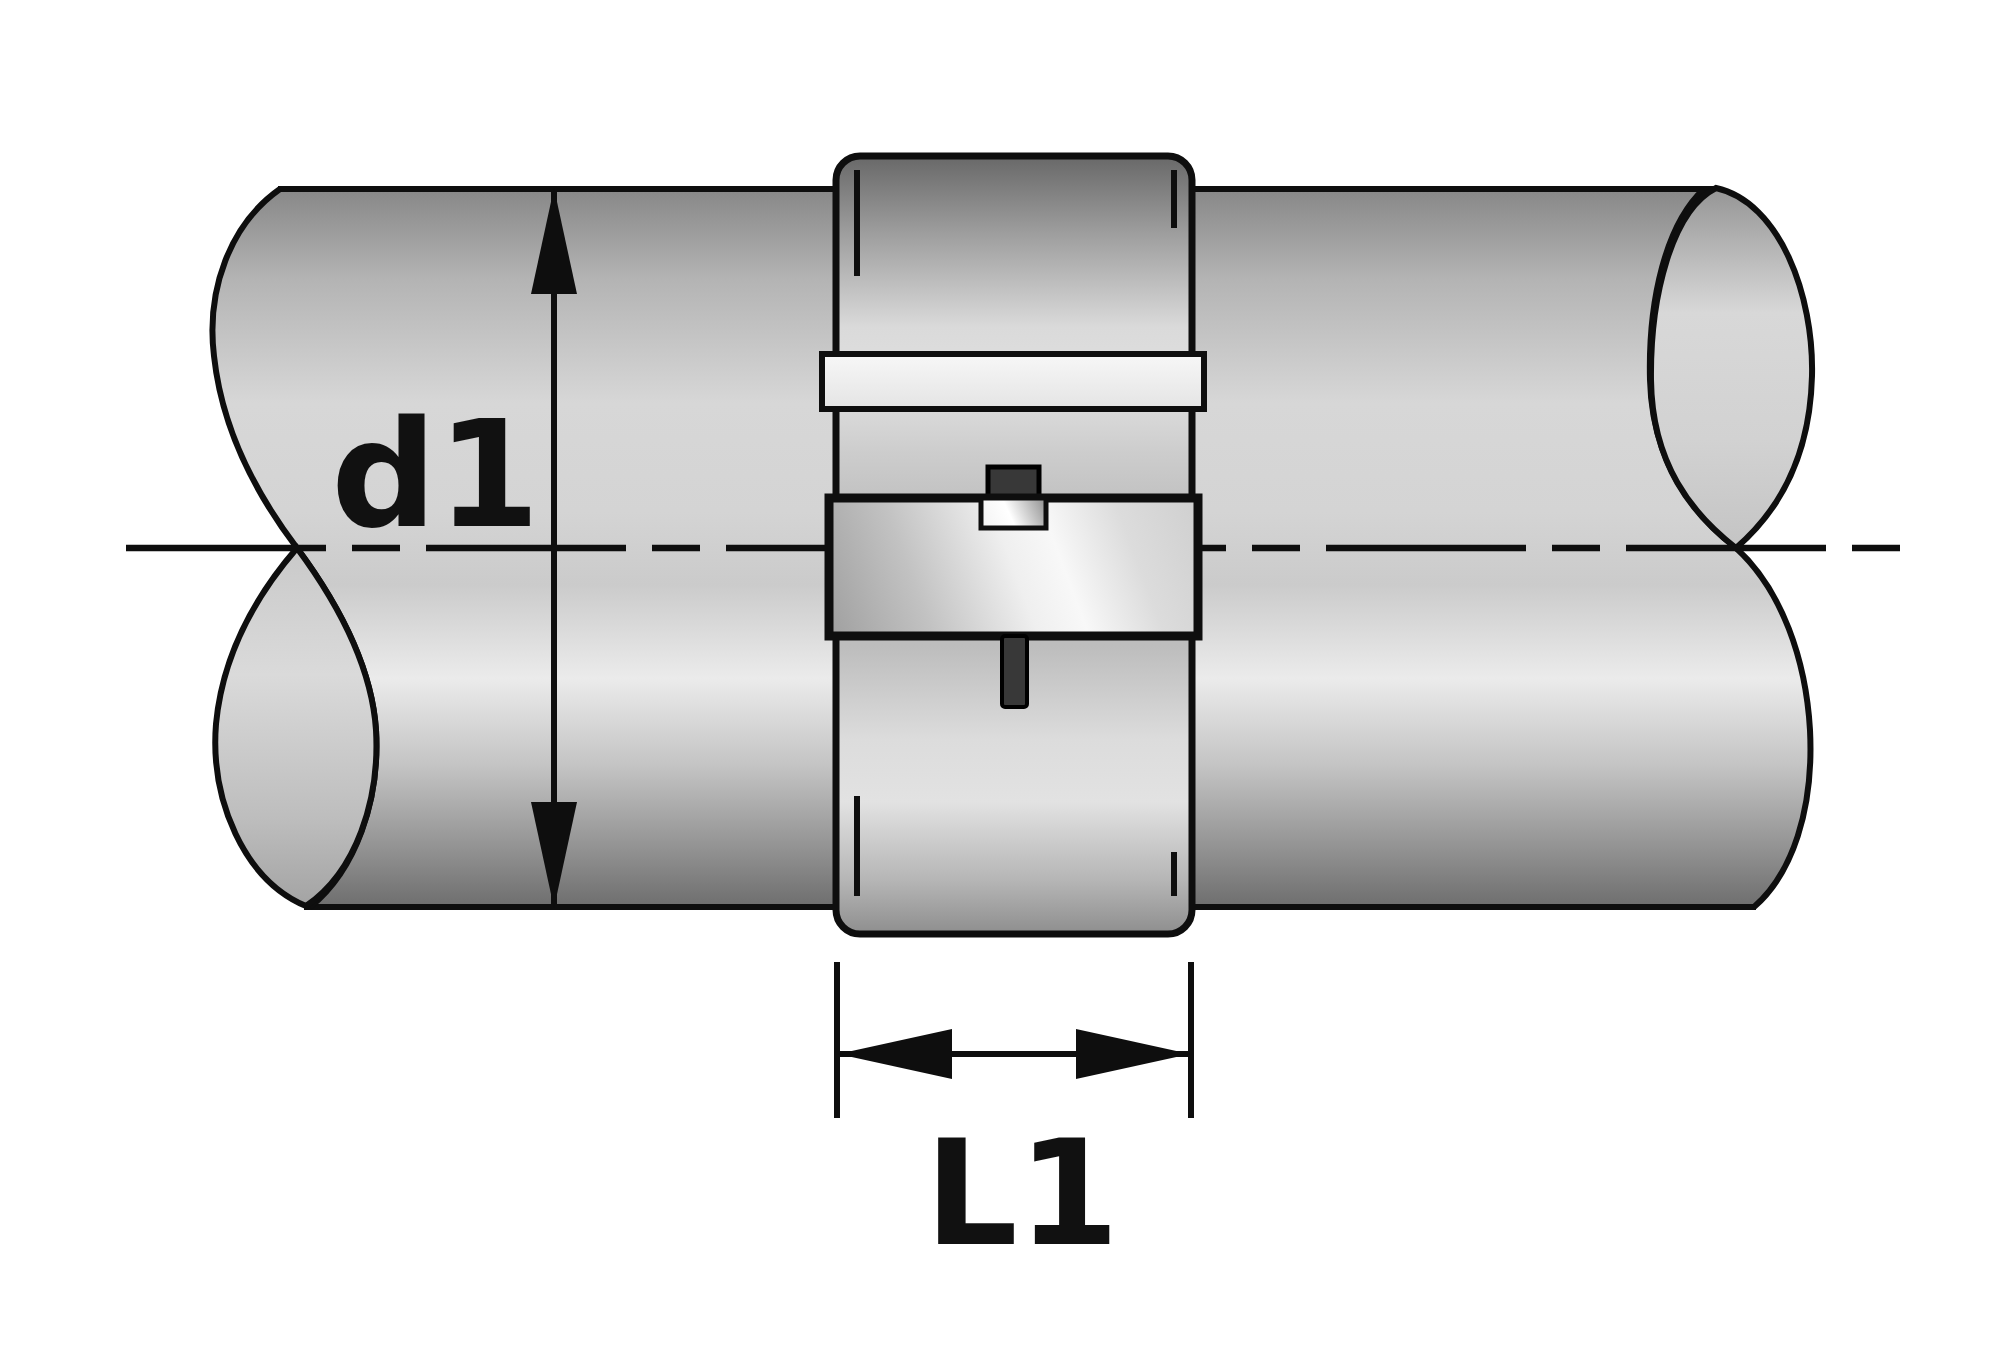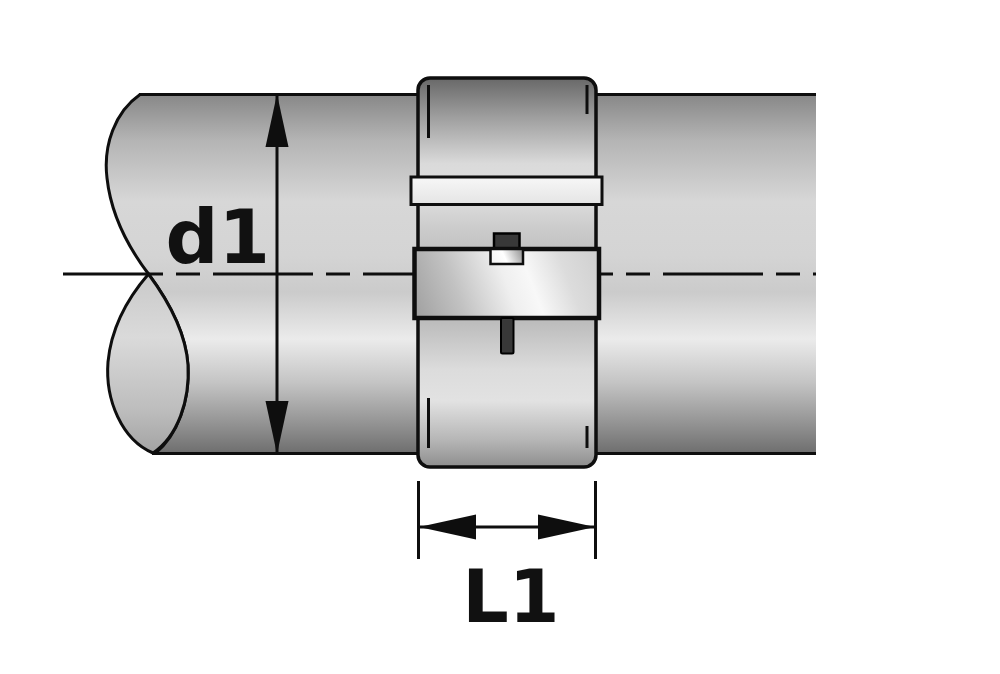--- a/index.html
+++ b/index.html
@@ -3,21 +3,21 @@
 <meta charset="utf-8">
 <style>
   html, body {
     margin: 0;
     padding: 0;
     background: #ffffff;
     font-family: "DejaVu Sans", "Liberation Sans", sans-serif;
   }
   .stage {
     position: relative;
-    width: 816px;
+    width: 1000px;
     height: 674px;
     background: #ffffff;
     overflow: hidden;
   }
   svg { display: block; }
   .dim-label {
     font-family: "DejaVu Sans", "Liberation Sans", sans-serif;
     font-weight: bold;
     fill: #111111;
   }

